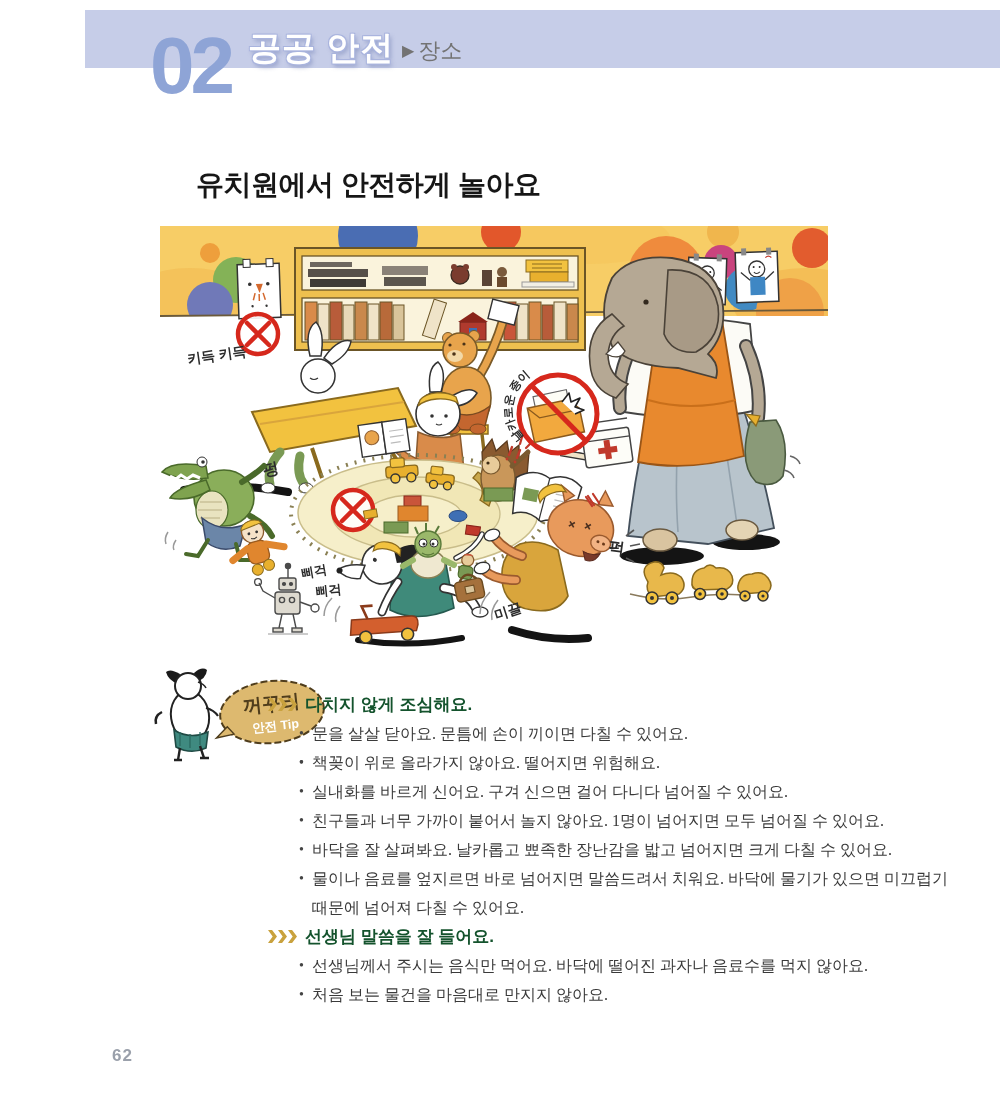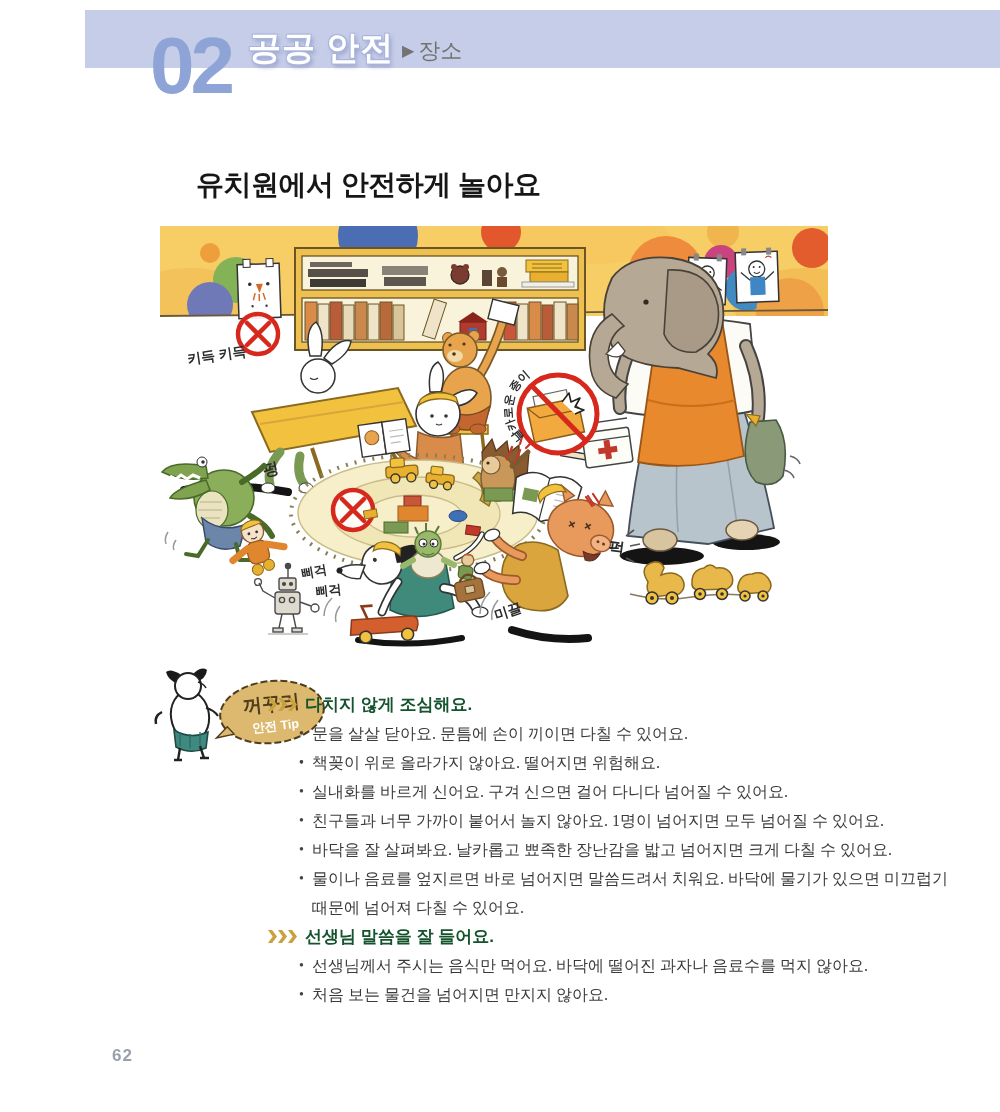--- a/index.html
+++ b/index.html
@@ -541,18 +541,18 @@
     <div class="tip-heading">
       <span class="chevrons">
           <span class="chev"></span>
           <span class="chev"></span>
           <span class="chev"></span>
         </span>
       <span>선생님 말씀을 잘 들어요.</span>
     </div>
     <ul class="tip-list">
       <li><span class="dot">•</span><span>선생님께서 주시는 음식만 먹어요. 바닥에 떨어진 과자나 음료수를 먹지 않아요.</span></li>
-      <li><span class="dot">•</span><span>처음 보는 물건을 넘어지면 만지지 않아요.</span></li>
+      <li><span class="dot">•</span><span>처음 보는 물건을 마음대로 만지지 않아요.</span></li>
     </ul>
   </div>
 
   <div class="page-number">62</div>
 </div>
 
 </body></html>

